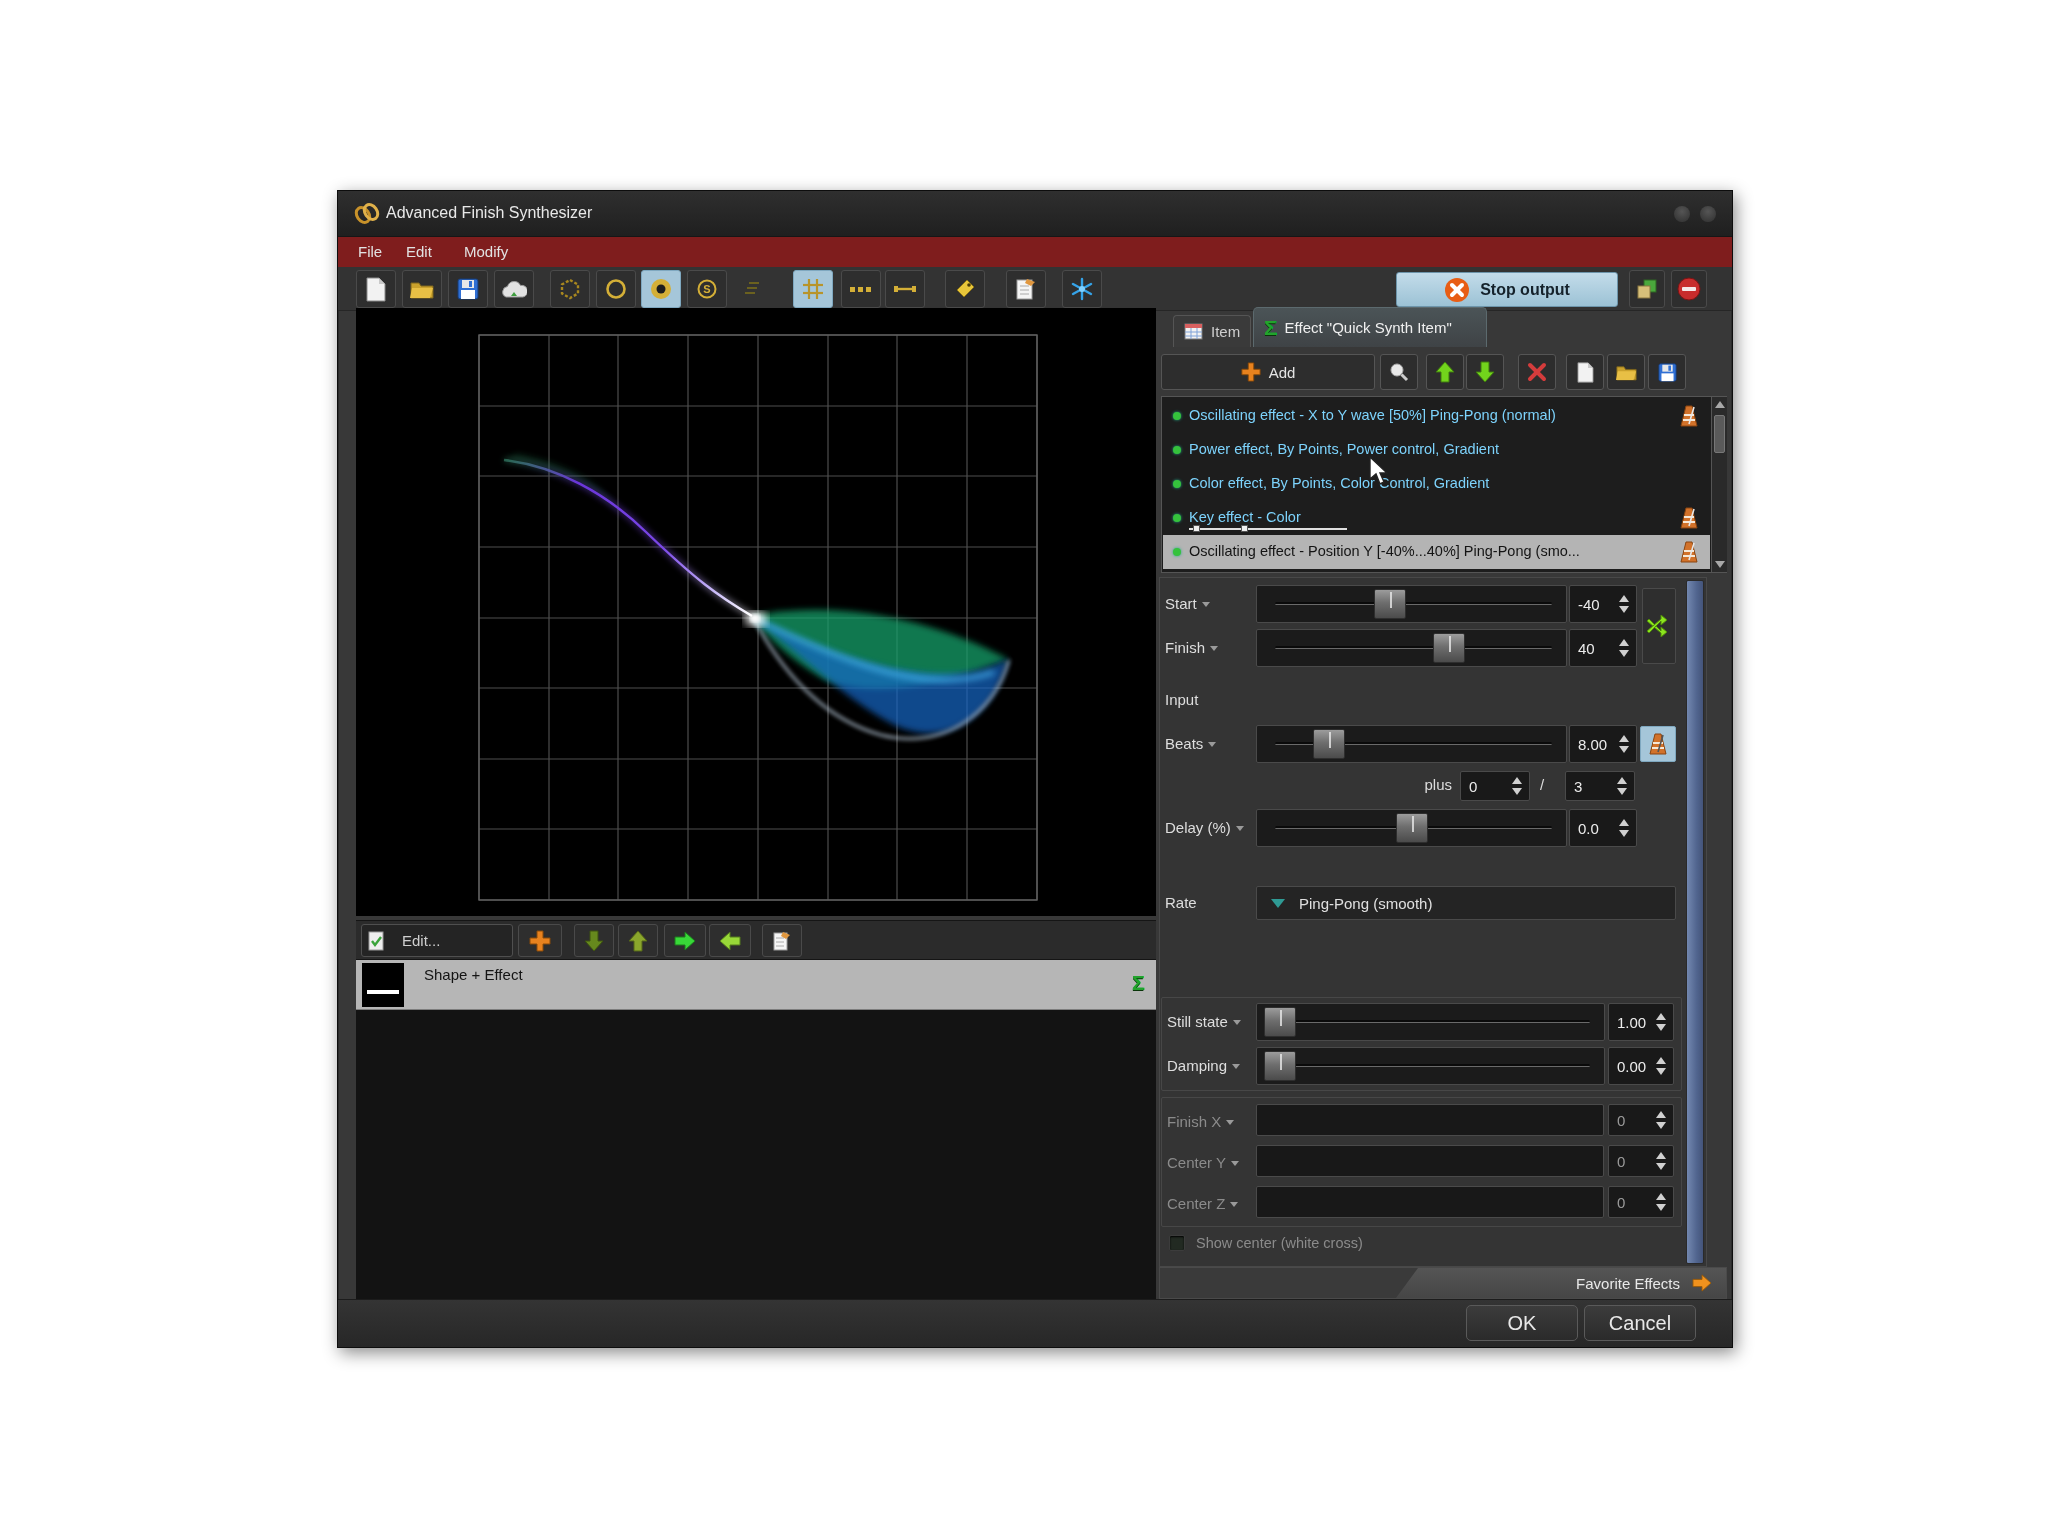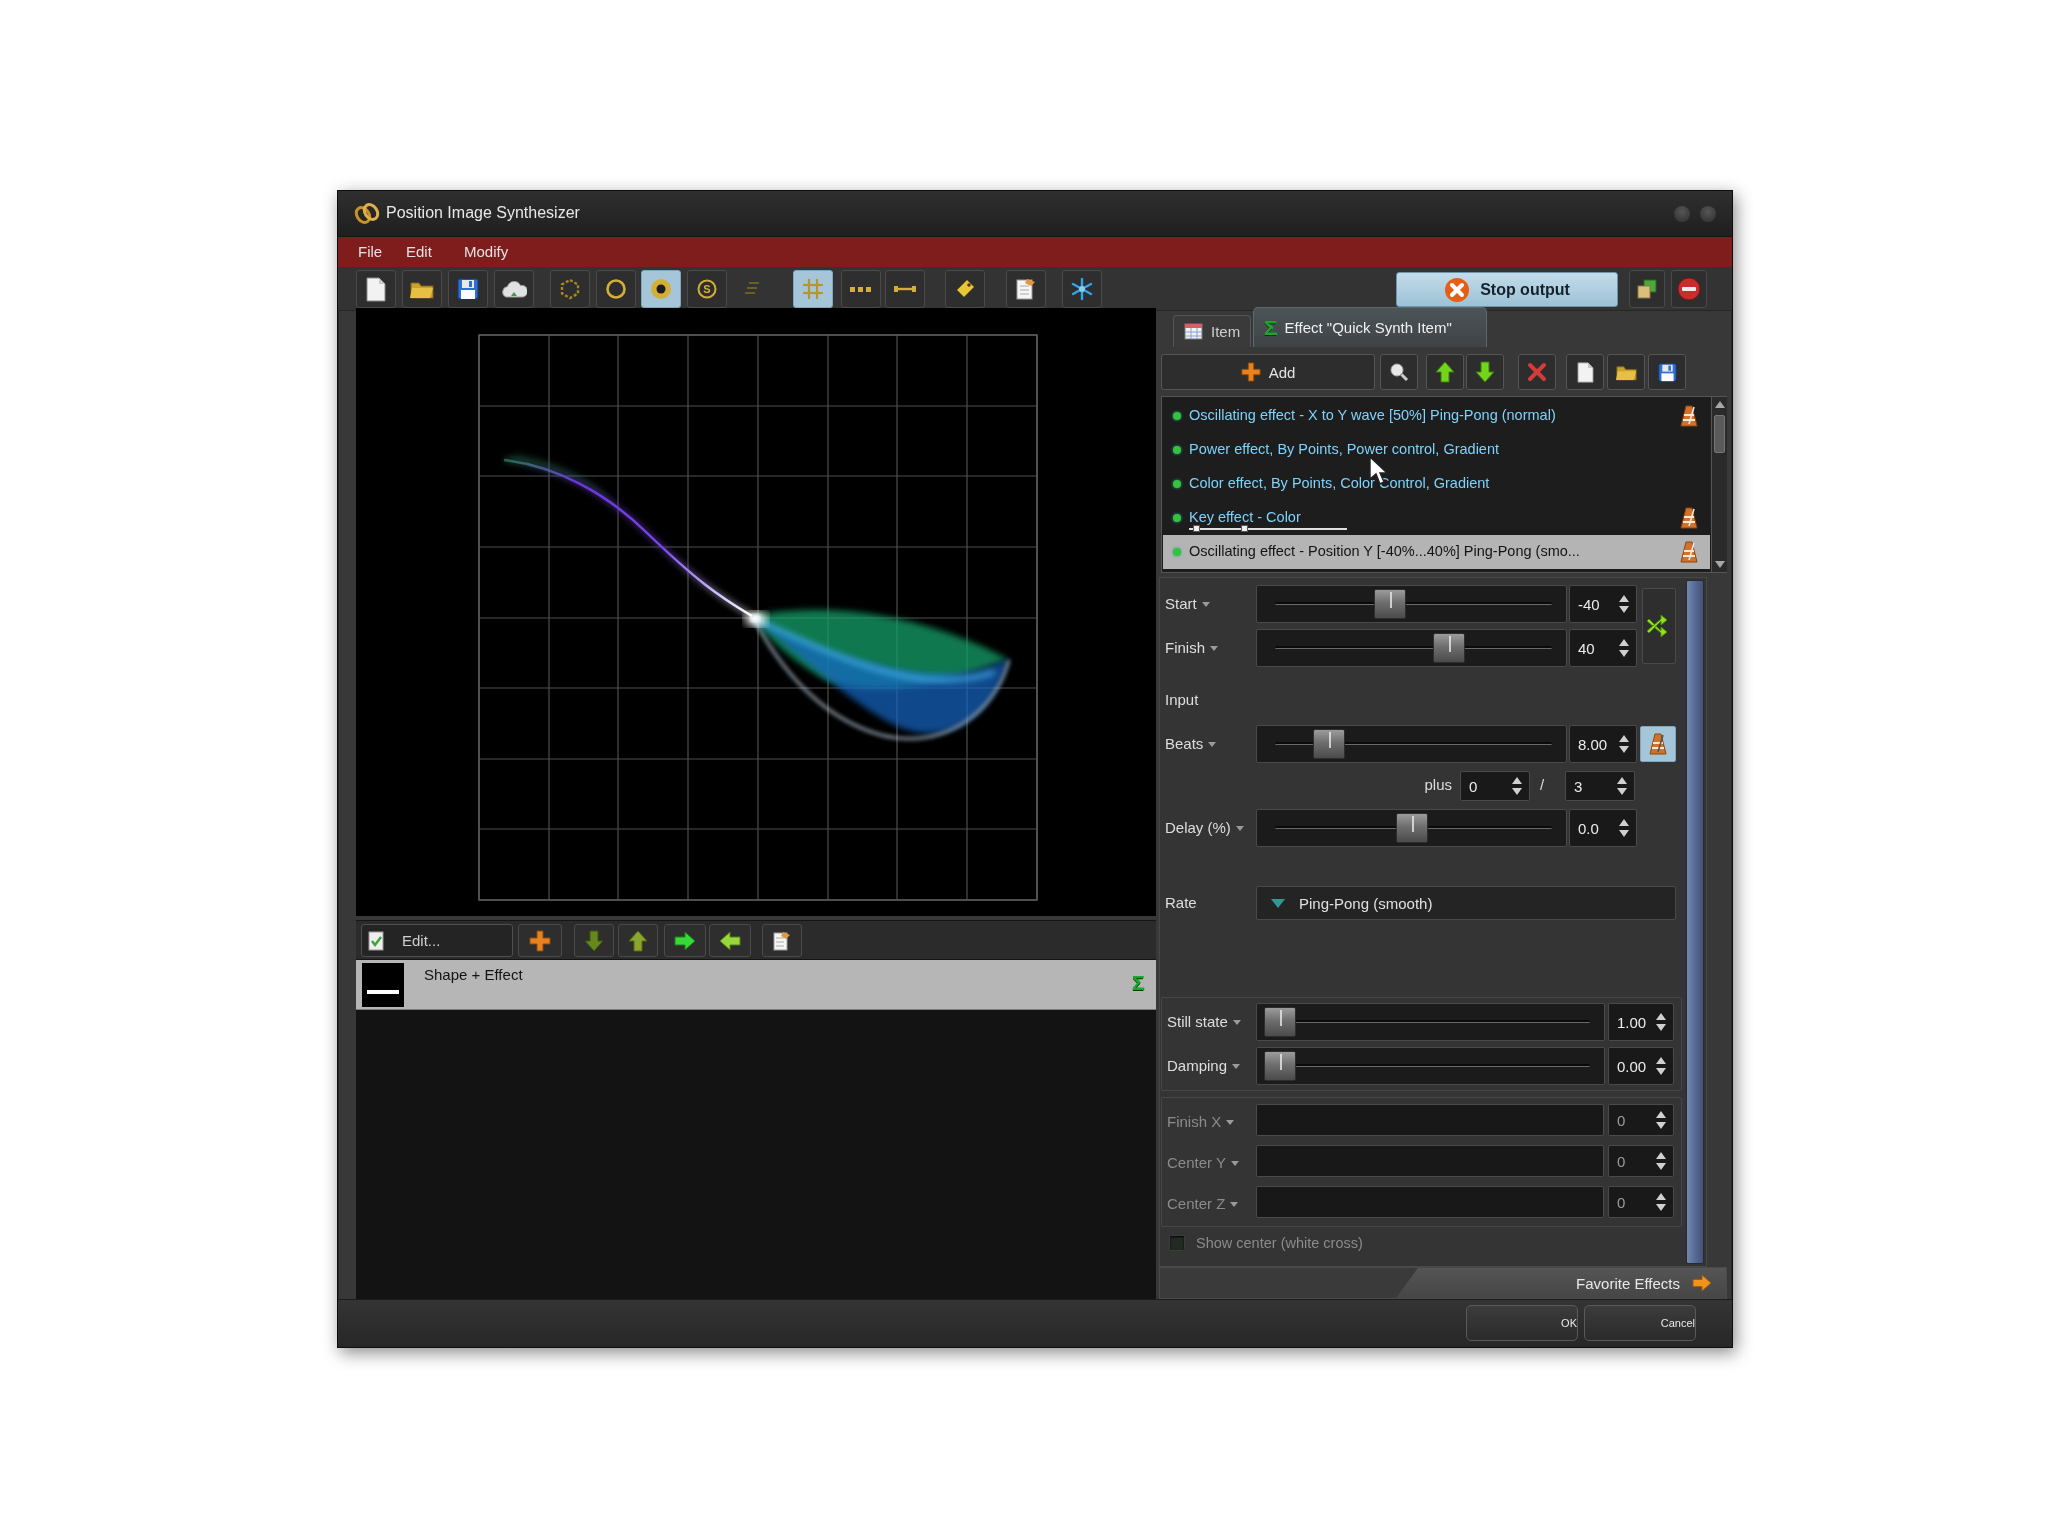--- a/index.html
+++ b/index.html
@@ -61,35 +61,35 @@
   .spin { position:absolute; right:3px; top:0; bottom:0; width:18px; display:flex; flex-direction:column; align-items:center; justify-content:center; gap:4px; }
   .spin .u { width:0;height:0;border-left:5px solid transparent;border-right:5px solid transparent;border-bottom:7px solid #d0d0d0; }
   .spin .d { width:0;height:0;border-left:5px solid transparent;border-right:5px solid transparent;border-top:7px solid #d0d0d0; }
   .sidebtn { position:absolute; background:#2e2e2e; border:1px solid #4a4a4a; border-radius:2px; display:flex; align-items:center; justify-content:center; }
   .wide-btn { position:absolute; height:34px; background:#242424; border:1px solid #4a4a4a; border-radius:2px; display:flex; align-items:center; color:#e0e0e0; font-size:15px; }
   .desc { position:absolute; left:840px; top:740px; width:512px; color:#d6d6d6; font-size:14.5px; line-height:21px; }
   .group-box { position:absolute; border:1px solid #474747; border-radius:2px; }
   .chk { position:absolute; width:16px; height:16px; background:#222a22; border:1px solid #3c3c3c; border-radius:2px; box-shadow:inset 0 1px 2px #000; }
   .fav-strip { position:absolute; left:821px; top:1076px; width:568px; height:32px; background:#3a3a3a; border:1px solid #4a4a4a; }
   .fav-btn { position:absolute; right:0; top:0; bottom:0; width:330px; background:linear-gradient(#555,#464646); clip-path:polygon(22px 0, 100% 0, 100% 100%, 0 100%); display:flex; align-items:center; justify-content:flex-end; gap:12px; padding-right:14px; color:#e8e8e8; font-size:15px; }
-  .dlg-btn { position:absolute; top:1114px; width:112px; height:36px; background:linear-gradient(#3c3c3c,#2b2b2b); border:1px solid #5a5a5a; border-radius:5px; color:#e8e8e8; font-size:11px; display:flex; align-items:center; justify-content:flex-end; }
+  .dlg-btn { position:absolute; top:1114px; width:112px; height:36px; background:linear-gradient(#3c3c3c,#2b2b2b); border:1px solid #5a5a5a; border-radius:5px; color:#e8e8e8; font-size:20px; display:flex; align-items:center; justify-content:center; }
   .underline-ctl { position:absolute; left:26px; top:27px; width:158px; height:2px; background:#e0e0e0; }
   .uc-handle { position:absolute; top:-3px; width:7px; height:7px; background:#efefef; border:1px solid #555; }
 </style>
 </head>
 <body>
 
 <div id="window">
 
   <div class="titlebar">
     <svg style="position:absolute;left:16px;top:12px" width="26" height="22" viewBox="0 0 26 22">
       <ellipse cx="9" cy="12" rx="6" ry="8" fill="none" stroke="#c8922a" stroke-width="3" transform="rotate(-35 9 12)"></ellipse>
       <ellipse cx="17" cy="9" rx="6" ry="8" fill="none" stroke="#e0b14a" stroke-width="3" transform="rotate(-35 17 9)"></ellipse>
     </svg>
-    <div class="title-text">Position Image Synthesizer</div>
+    <div class="title-text">Advanced Finish Synthesizer</div>
     <div class="win-dot" style="left:1336px"></div>
     <div class="win-dot" style="left:1362px"></div>
   </div>
 
   <div class="menubar">
     <div class="menu-item" style="left:14px">File</div>
     <div class="menu-item" style="left:62px">Edit</div>
     <div class="menu-item" style="left:120px">Modify</div>
   </div>
 

